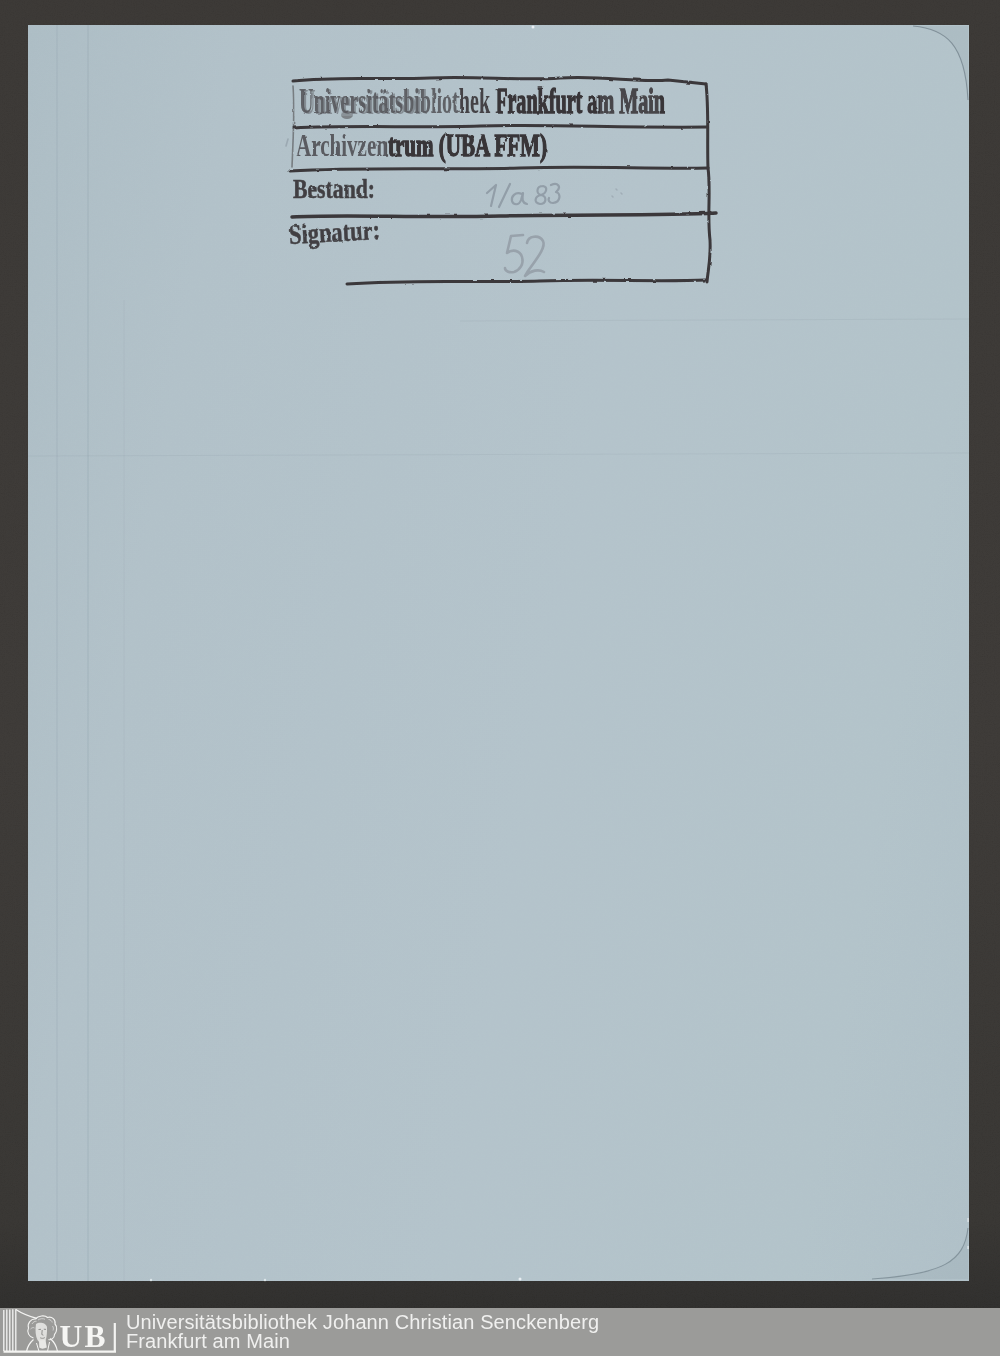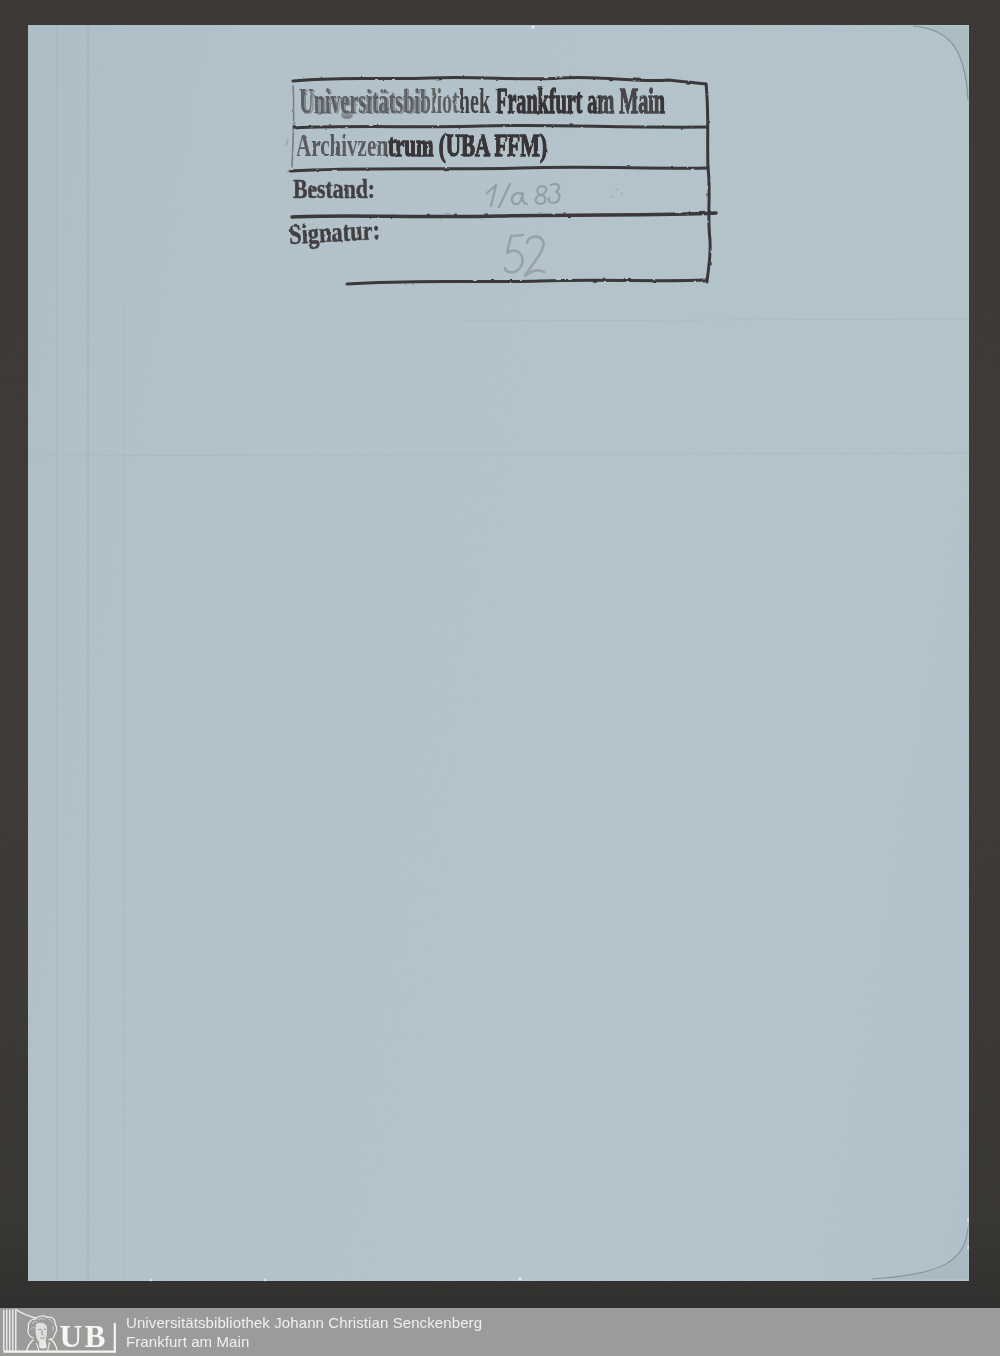--- a/index.html
+++ b/index.html
@@ -150,13 +150,13 @@
 
     <path d="M 39,33.5 L 45.5,33 L 46.8,40.5 C 43.5,42 41,42 39.3,40.5 Z" fill="#e8e8e6" stroke="none"></path>
 
     <path d="M 33.5,32.5 C 30,35.5 27.5,39.5 26.5,44.5 M 50,31.5 C 54,34.5 56.5,39 57.5,44.5" stroke-width="1.2"></path>
     <path d="M 36.5,36 L 39,44.5 M 49.5,35 L 47.5,44.5" stroke-width="1"></path>
   </g>
 
   <text x="59.5" y="39.6" font-family="Liberation Serif" font-weight="bold" font-size="31.5" fill="#f6f6f4" textLength="46">UB</text>
 </svg>
 
-<div class="abs" style="filter:blur(0px);left:126px;top:1313px;color:#f0f0ef;font-size:15px;line-height:19px;letter-spacing:0.1px;font-family:'Liberation Sans',sans-serif;">Universitätsbibliothek Johann Christian Senckenberg<br>Frankfurt am Main</div>
+<div class="abs" style="filter:blur(0px);left:126px;top:1313px;color:#f0f0ef;font-size:20px;line-height:19px;letter-spacing:0.1px;font-family:'Liberation Sans',sans-serif;">Universitätsbibliothek Johann Christian Senckenberg<br>Frankfurt am Main</div>
 
 </body></html>

